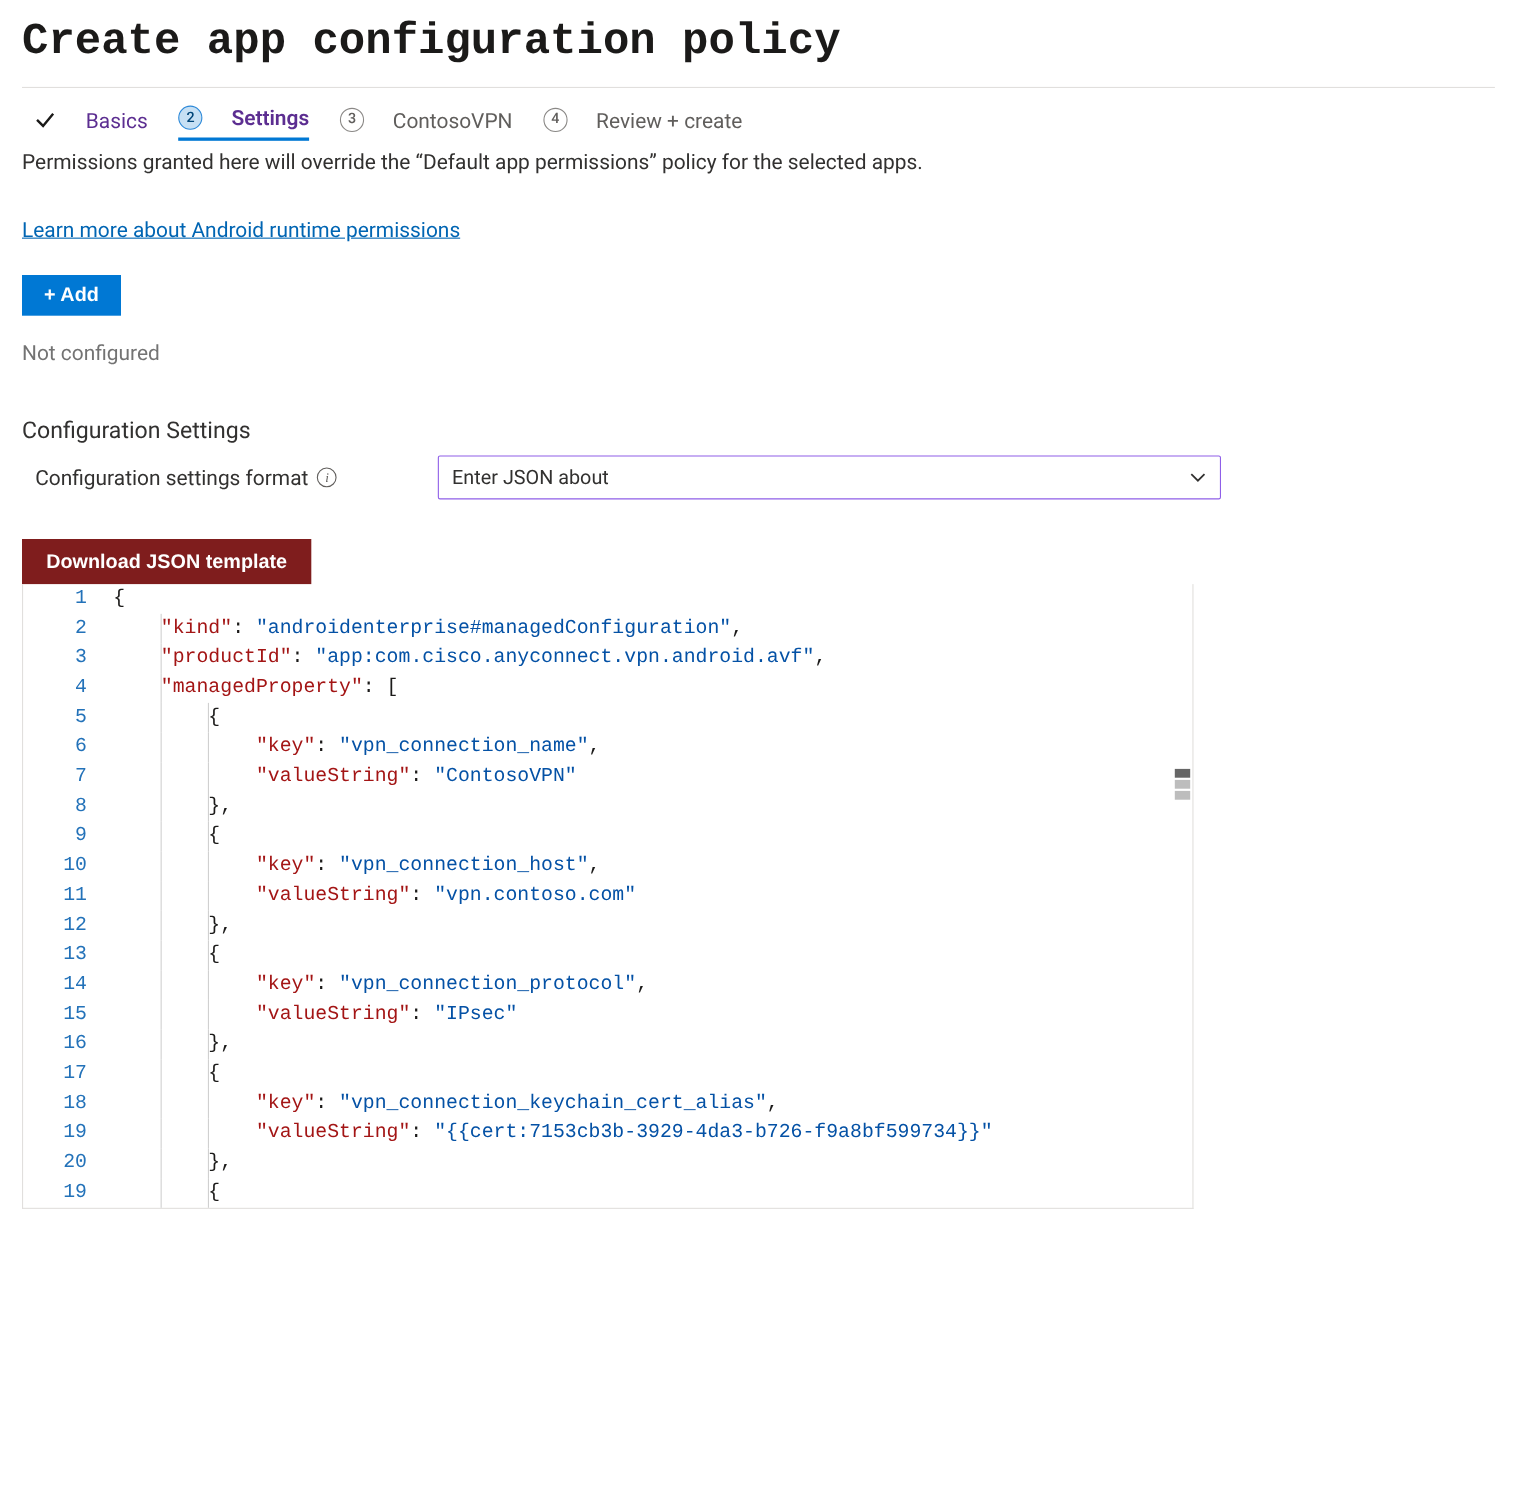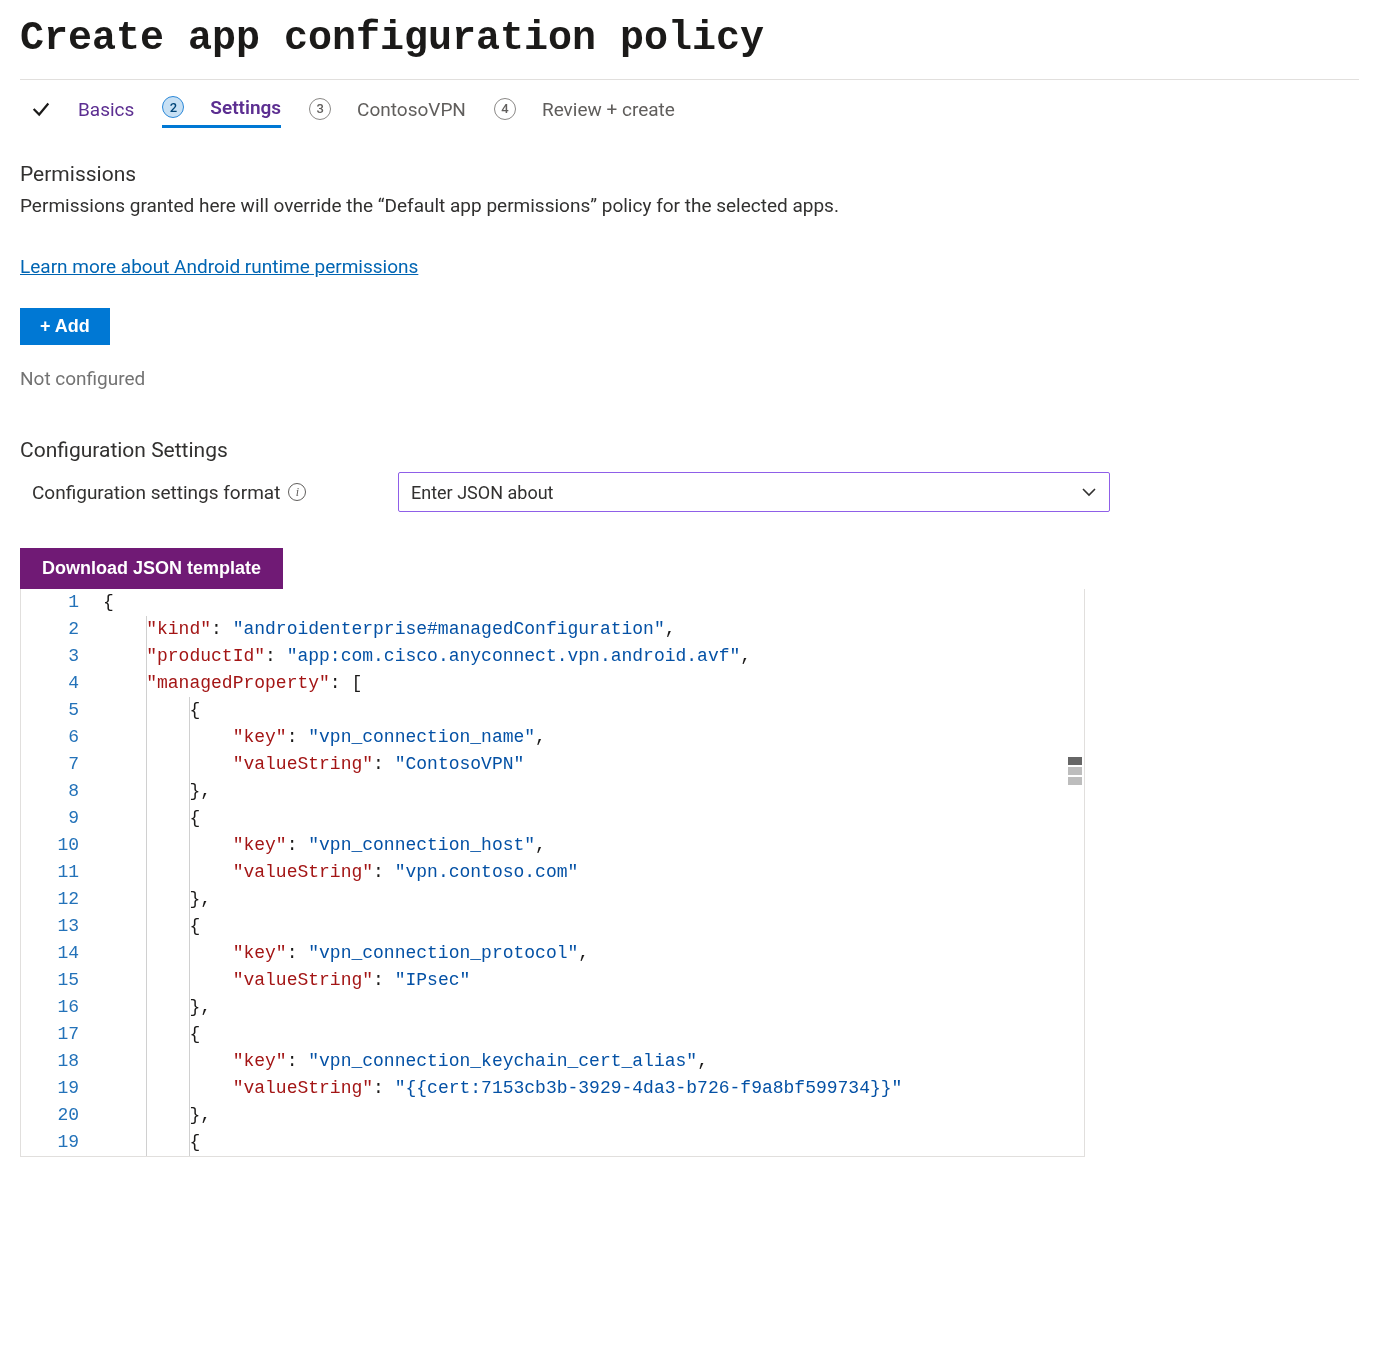--- a/index.html
+++ b/index.html
@@ -48,21 +48,21 @@
     font-family: Georgia, serif; font-style: italic;
   }
   .select {
     flex:1; border:1px solid #8f5fe8; border-radius:2px; height:40px;
     display:flex;align-items:center;justify-content:space-between;padding:0 12px;
     font-size:18px;color:#323130;cursor:pointer; max-width: 712px;
   }
   .chevron-down { width:16px;height:16px; }
 
   .download-btn {
-    background:#701a75;color:#fff;border:none;padding:10px 22px;font-size:18px;
+    background:#7f1d1d;color:#fff;border:none;padding:10px 22px;font-size:18px;
     font-weight:600;cursor:pointer;margin-top:36px;
   }
 
   .code-pane {
     border:1px solid #e1dfdd; border-top:none; width:100%; max-width:1065px;
     font-family: "Consolas","Courier New",monospace; font-size:18px;
     position:relative;
   }
   .code-pane .row { display:flex; align-items:flex-start; line-height:27px; min-height:27px;}
   .gutter {
@@ -107,21 +107,20 @@
         <span class="badge">3</span>
         <span class="label">ContosoVPN</span>
       </div>
       <div class="step upcoming">
         <span class="badge">4</span>
         <span class="label">Review + create</span>
       </div>
     </div>
 
   
-  <div class="section-heading">Permissions</div>
   <div class="section-sub">Permissions granted here will override the “Default app permissions” policy for the selected apps.</div>
 
   <a class="link">Learn more about Android runtime permissions</a>
 
   <div>
     <button class="btn-primary">+ Add</button>
   </div>
 
   <div class="muted-status">Not configured</div>
 

